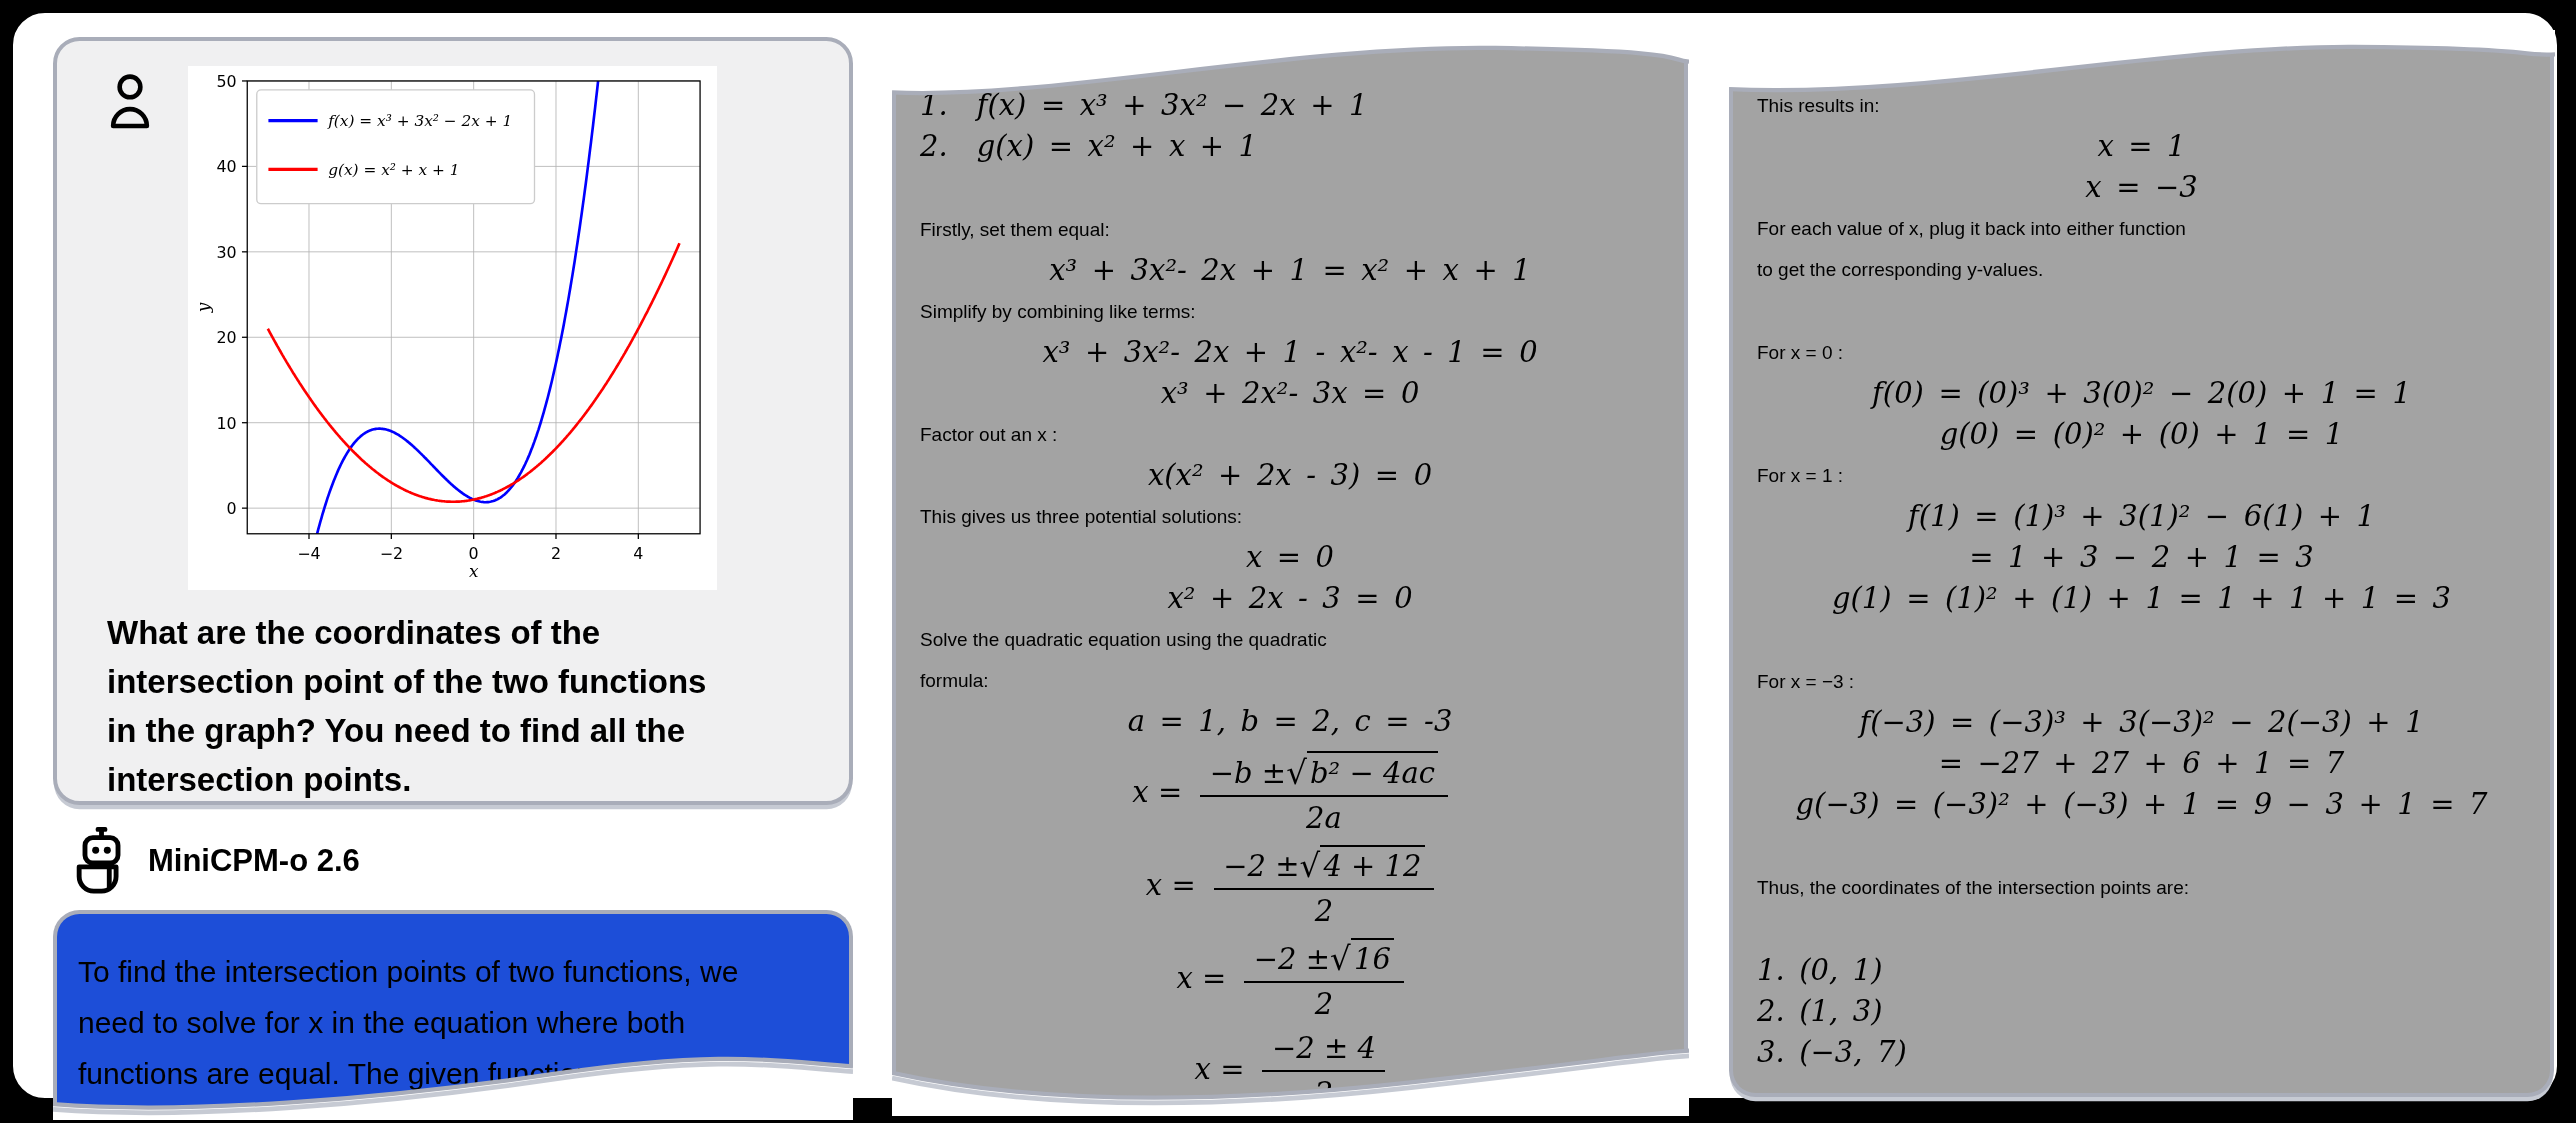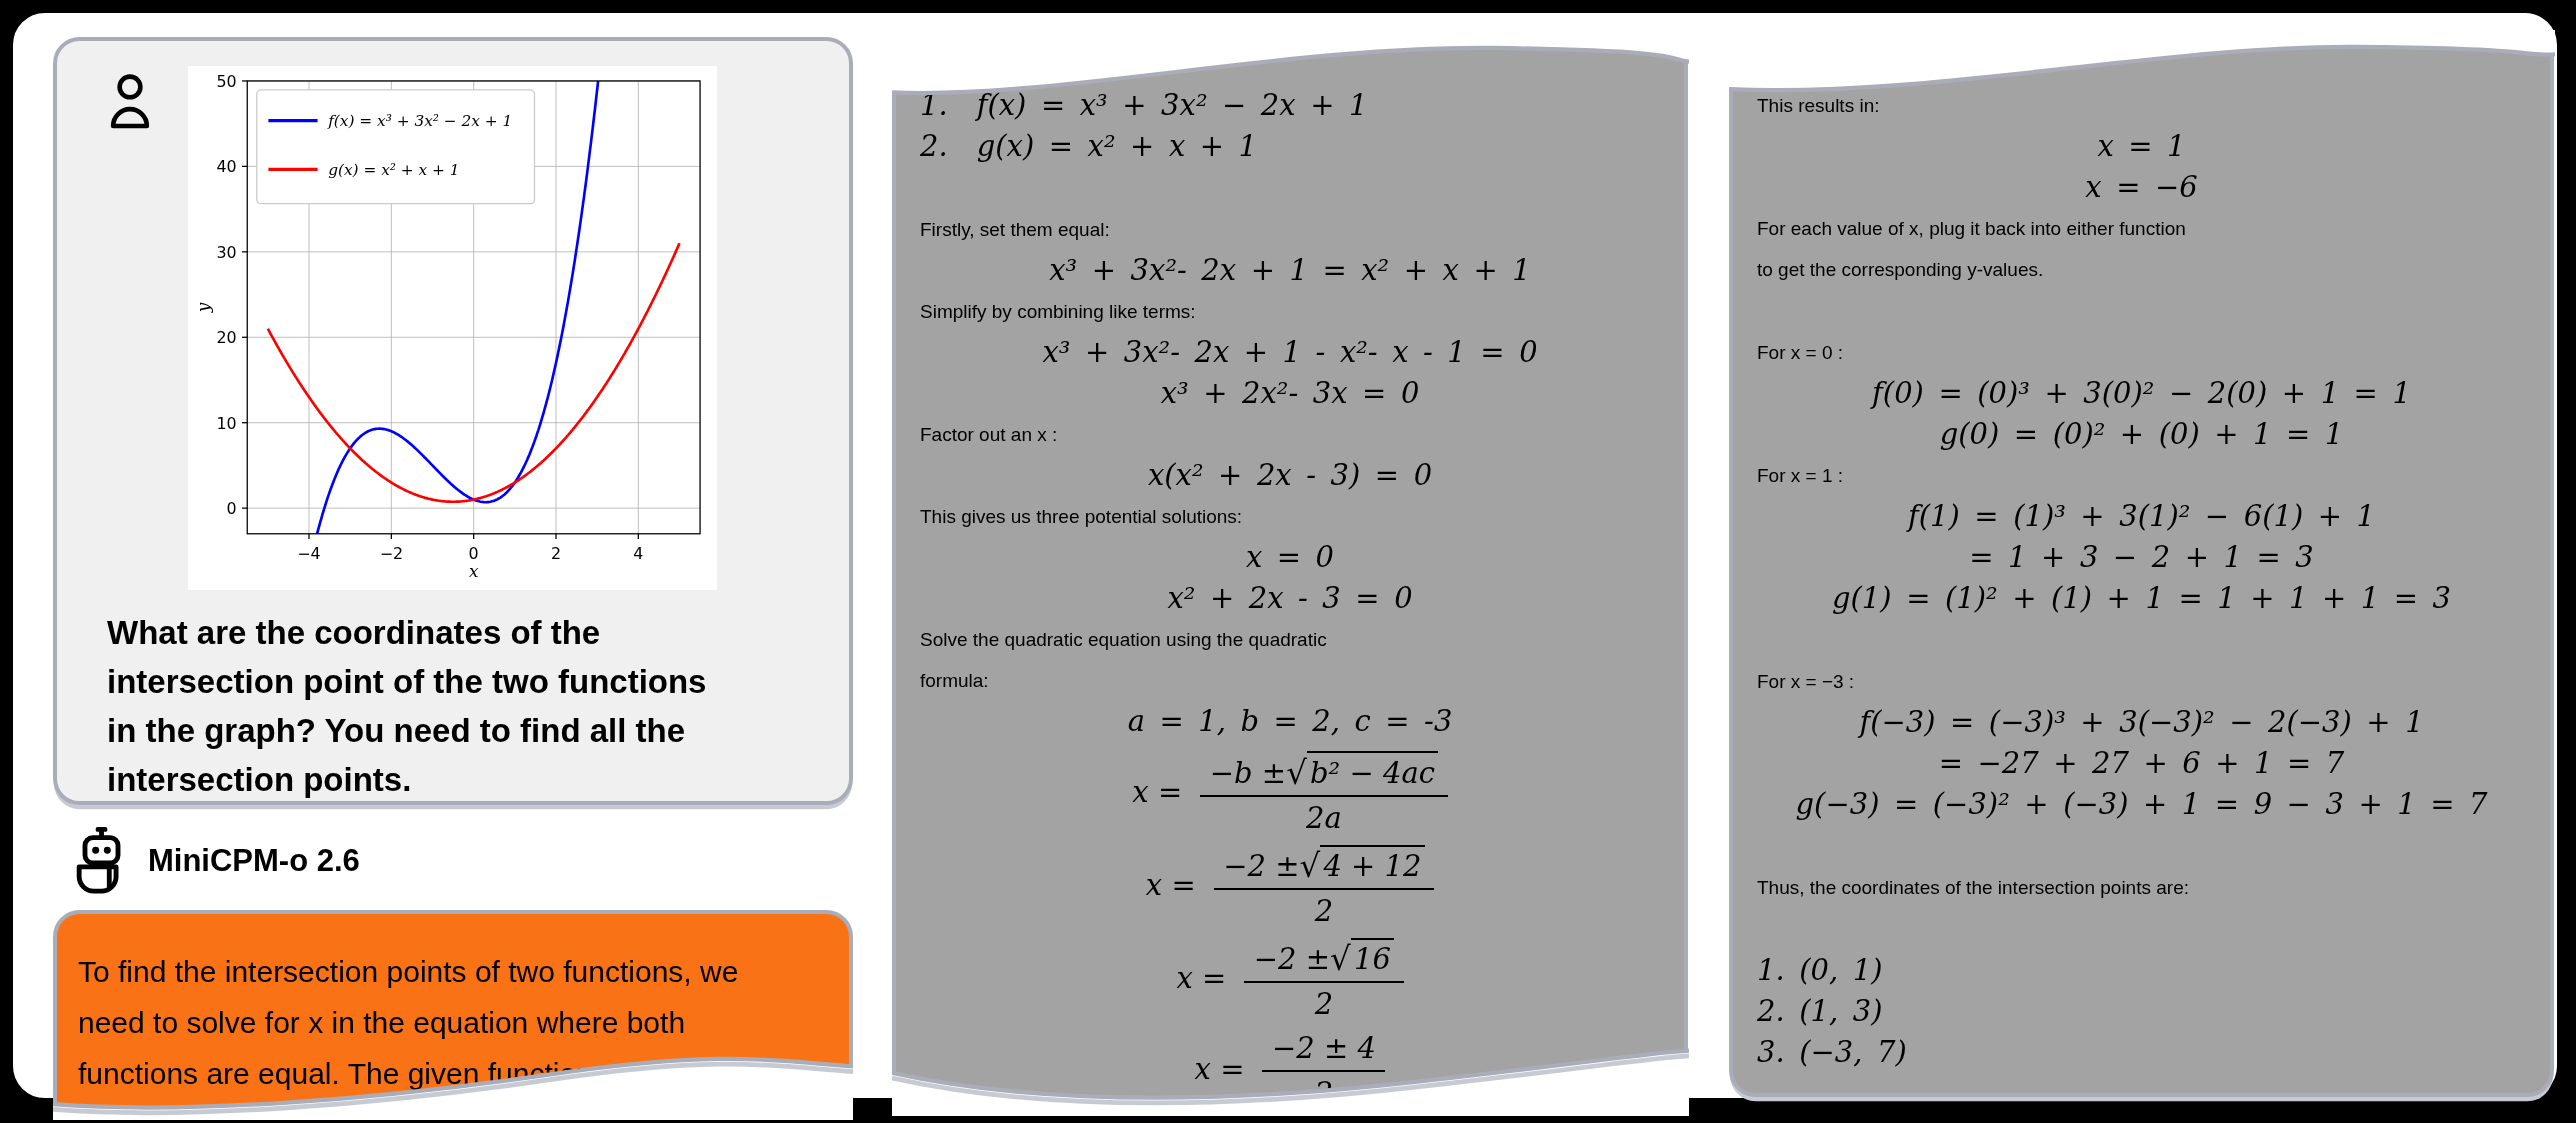--- a/index.html
+++ b/index.html
@@ -15,21 +15,21 @@
   #person-icon{position:absolute;left:50px;top:27.5px;width:46px;height:65px;}
   #figure{position:absolute;left:131px;top:25.4px;width:529px;height:524px;background:#fff;}
   #question{position:absolute;left:50px;top:567px;width:720px;}
   .q-line{font-size:33px;font-weight:bold;line-height:49px;white-space:pre-wrap;}
 
   #model-row{position:absolute;left:59px;top:814px;display:flex;align-items:center;gap:17px;}
   #robot-icon{width:59px;height:68px;}
   #model-name{font-size:31px;font-weight:bold;}
 
   #bubble1{position:absolute;left:40px;top:897px;width:792px;height:201px;
-        background:#f97316;border:4.2px solid #a9adb9;border-bottom:none;
+        background:#1d4ed8;border:4.2px solid #a9adb9;border-bottom:none;
         border-radius:26.5px 26.5px 0 0;}
   #bubble1-text{position:absolute;left:21px;top:32px;width:752px;}
   #bubble1 .t-line{font-size:30px;line-height:51px;}
 
   
   .panel{position:absolute;background:#a3a3a3;border-left:4.2px solid #a9adb9;border-right:4.2px solid #a9adb9;}
   #panel-mid{left:879px;top:21px;width:788px;height:1077px;}
   #panel-right{left:1716px;top:21px;width:817px;height:1059px;
         border-bottom:4.2px solid #a9adb9;border-radius:0 0 26.5px 26.5px;
         box-shadow:0 5.3px 0 -1.1px #c6cad3;}
@@ -222,21 +222,21 @@
         <path d="M0,68 C280,130 620,126 980,86 S1430,30 1505,26 L1505,150 L0,150 Z" fill="#fff"></path>
         <path d="M0,78 C280,140 620,136 980,96 S1430,40 1505,36" fill="none" stroke="#c6cad3" stroke-width="9"></path>
         <path d="M0,68 C280,130 620,126 980,86 S1430,30 1505,26" fill="none" stroke="#a9adb9" stroke-width="8"></path>
       </svg>
     </div>
 
     <div id="panel-right" class="panel">
       <div class="panel-content">
           <div class="t-line">This results in:</div>
           <div class="m-line">x = 1</div>
-          <div class="m-line">x = −6</div>
+          <div class="m-line">x = −3</div>
           <div class="t-line">For each value of x, plug it back into either function</div>
           <div class="t-line">to get the corresponding y-values.</div>
           <div class="blank-line"></div>
           <div class="t-line">For x = 0 :</div>
           <div class="m-line">f(0) = (0)³ + 3(0)² − 2(0) + 1 = 1</div>
           <div class="m-line">g(0) = (0)² + (0) + 1 = 1</div>
           <div class="t-line">For x = 1 :</div>
           <div class="m-line">f(1) = (1)³ + 3(1)² − 6(1) + 1</div>
           <div class="m-line">= 1 + 3 − 2 + 1 = 3</div>
           <div class="m-line">g(1) = (1)² + (1) + 1 = 1 + 1 + 1 = 3</div>

